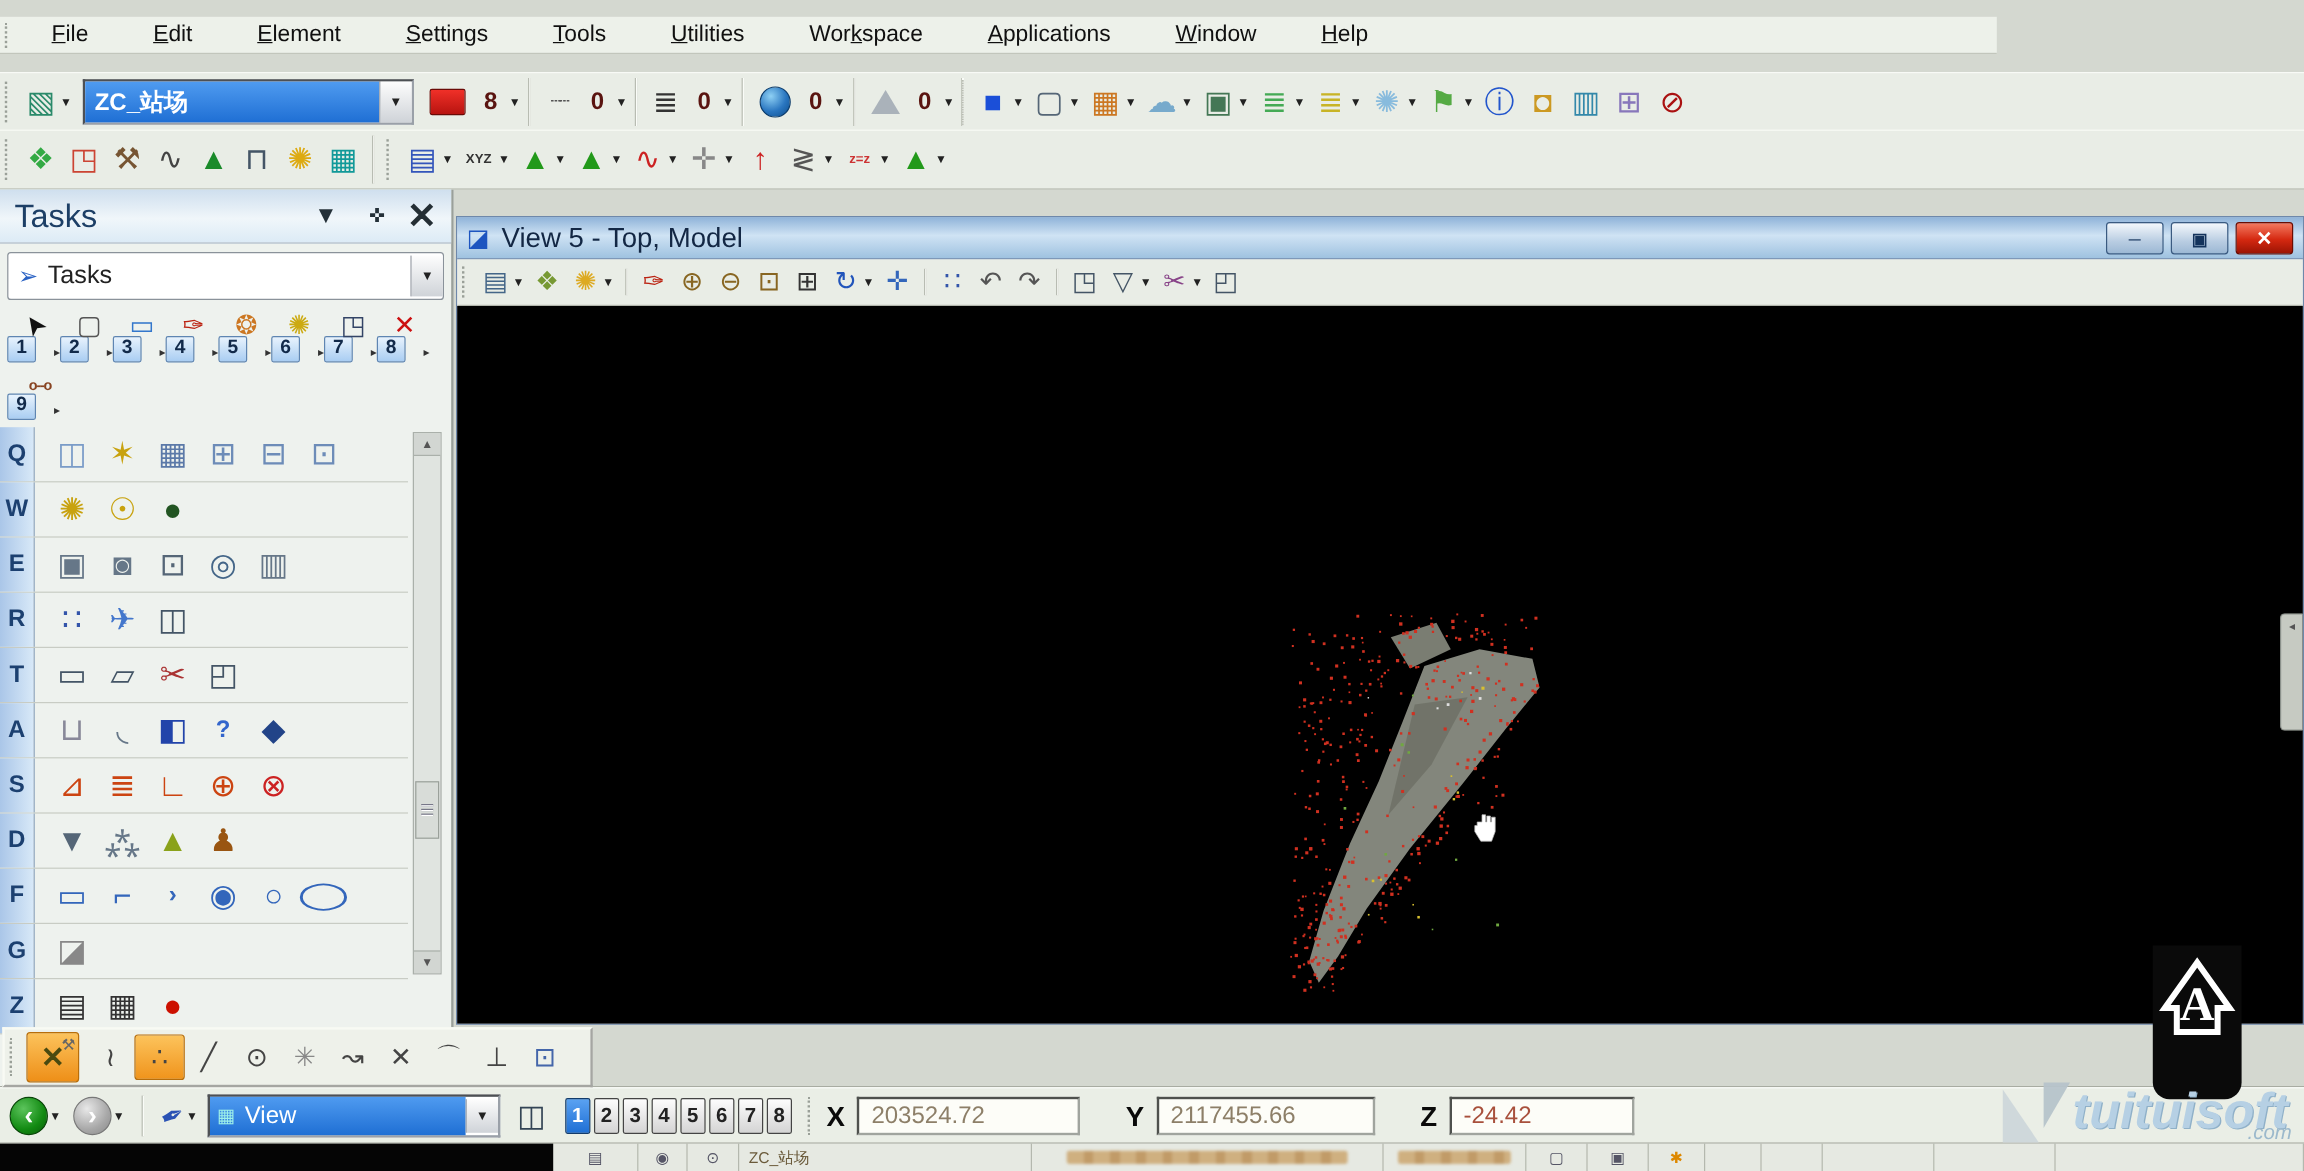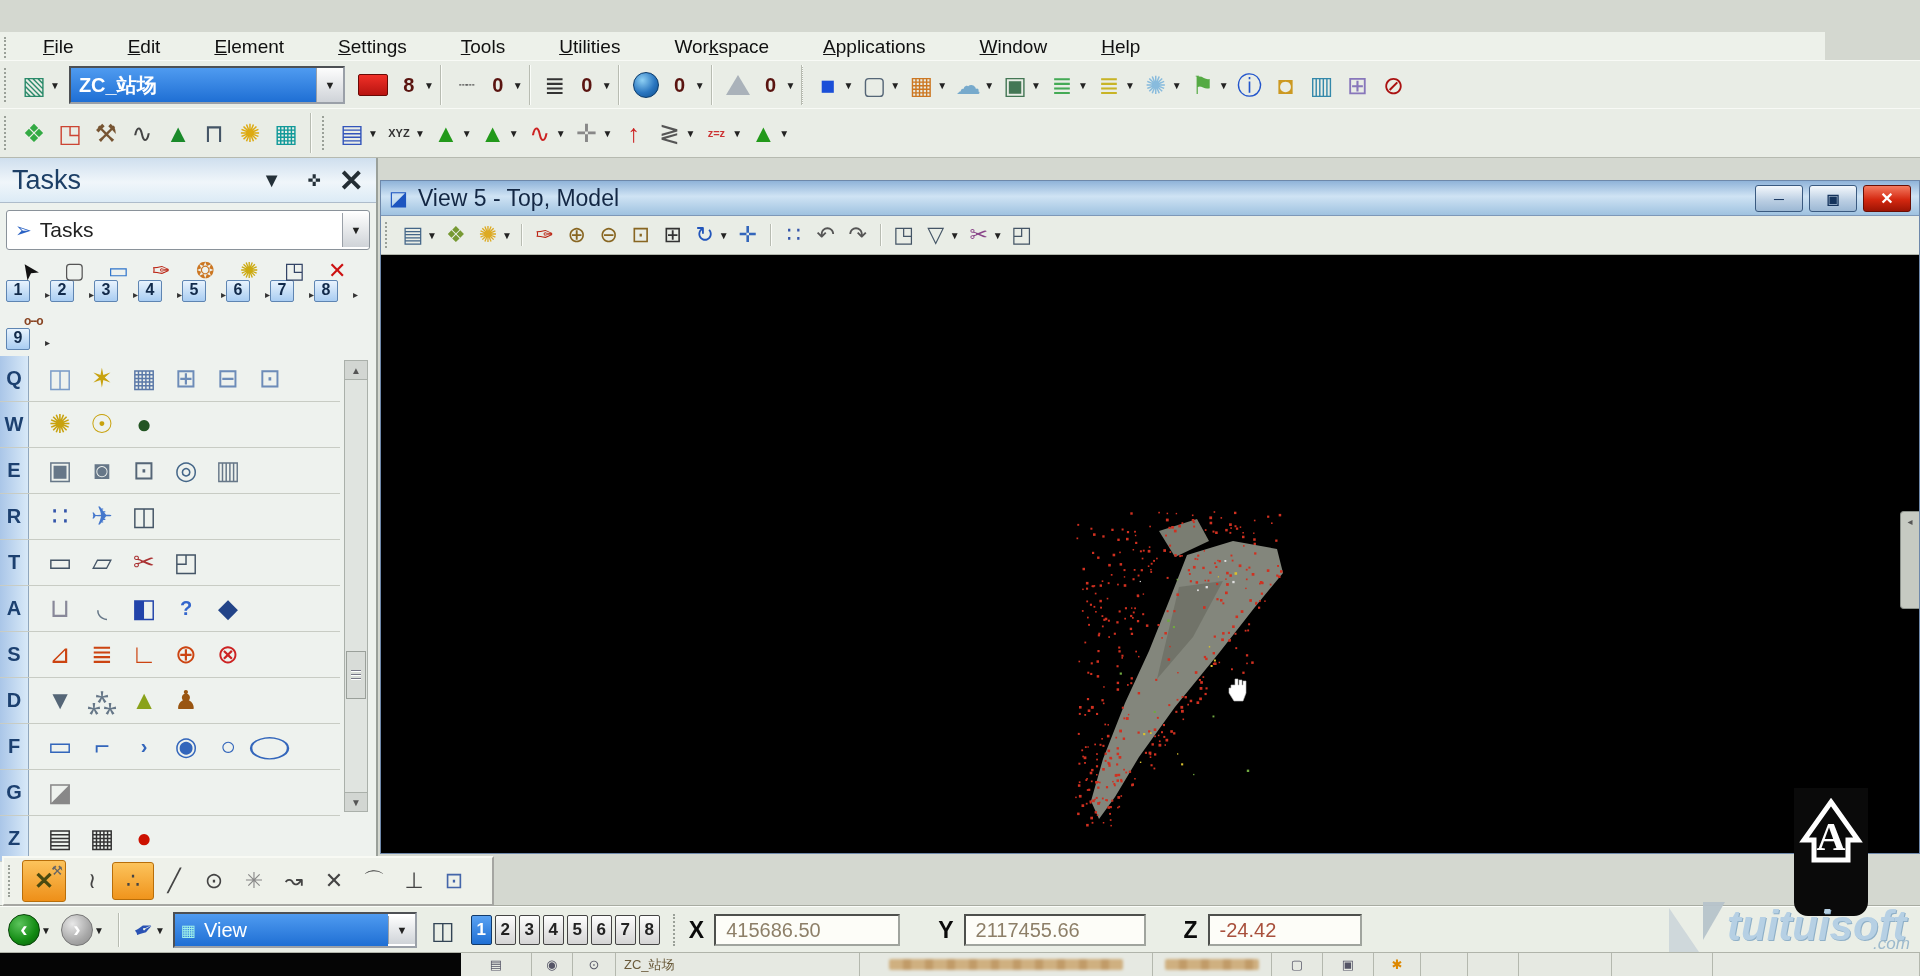--- a/index.html
+++ b/index.html
@@ -5,21 +5,21 @@
   html,body{margin:0;padding:0;background:#888;}
   body{font-family:"Liberation Sans",sans-serif;}
   #screen{position:relative;width:1920px;height:976px;background:#d4d8d0;overflow:hidden;}
   
   .titlebar{position:absolute;left:0;top:0;width:1920px;height:30px;
     background:linear-gradient(#070f14 0%,#0b1a3a 40%,#15418c 100%);overflow:hidden;}
   .titlebar .ttext{position:absolute;left:40px;top:-9px;font-size:23px;font-weight:bold;
     color:#cfdcec;letter-spacing:.5px;white-space:nowrap;text-shadow:0 1px 1px #000;}
   .appicon{position:absolute;left:8px;top:1px;width:22px;height:14px;border-radius:3px;
     background:linear-gradient(135deg,#79c7e8,#1f62b4 60%,#123a6e);border:1px solid #0a2240;}
-  .menubar{position:absolute;left:0;top:32px;width:1825px;height:30px;background:#edf1ea;
+  .menubar{position:absolute;left:0;top:14px;width:1664px;height:30px;background:#edf1ea;
     border-bottom:1px solid #c2c6bc;display:flex;align-items:center;}
   .menu-item{font-size:19px;color:#101010;padding:0 27px;cursor:default;}
   .grip{width:4px;height:70%;border-left:2px dotted #9aa098;margin:0 6px 0 4px;}
   .toolbar{position:absolute;left:0;width:1920px;background:#e9ede6;display:flex;align-items:center;
     border-top:1px solid #f8faf6;border-bottom:1px solid #b6bab0;}
   #toolbar1{top:60px;height:48px;}
   #toolbar2{top:108px;height:48px;}
   .vsep{width:1px;align-self:stretch;margin:4px 6px;background:#b8bcb2;border-right:1px solid #fafcf8;}
   .tool{display:inline-flex;align-items:center;justify-content:center;padding:2px 3px;border-radius:3px;}
   .tool .g{font-size:25px;line-height:28px;width:30px;height:30px;display:flex;align-items:center;justify-content:center;}
@@ -1167,21 +1167,21 @@
         <button class="vnum">2</button>
         <button class="vnum">3</button>
         <button class="vnum">4</button>
         <button class="vnum">5</button>
         <button class="vnum">6</button>
         <button class="vnum">7</button>
         <button class="vnum">8</button>
       </span>
     <span class="grip" style="margin:0 10px;"></span>
     <span class="coordlab">X</span>
-    <span class="coordfield" style="width:172px;">415686.50</span>
+    <span class="coordfield" style="width:172px;">203524.72</span>
     <span class="coordlab">Y</span>
     <span class="coordfield" style="width:168px;">2117455.66</span>
     <span class="coordlab">Z</span>
     <span class="coordfield z" style="width:140px;">-24.42</span>
   </div>
 
   <div id="bottomrow">
     <span class="bblack"></span>
     <span id="bottom-cells" style="display:flex;">
         <span class="bcell" style="width: 70px;">

